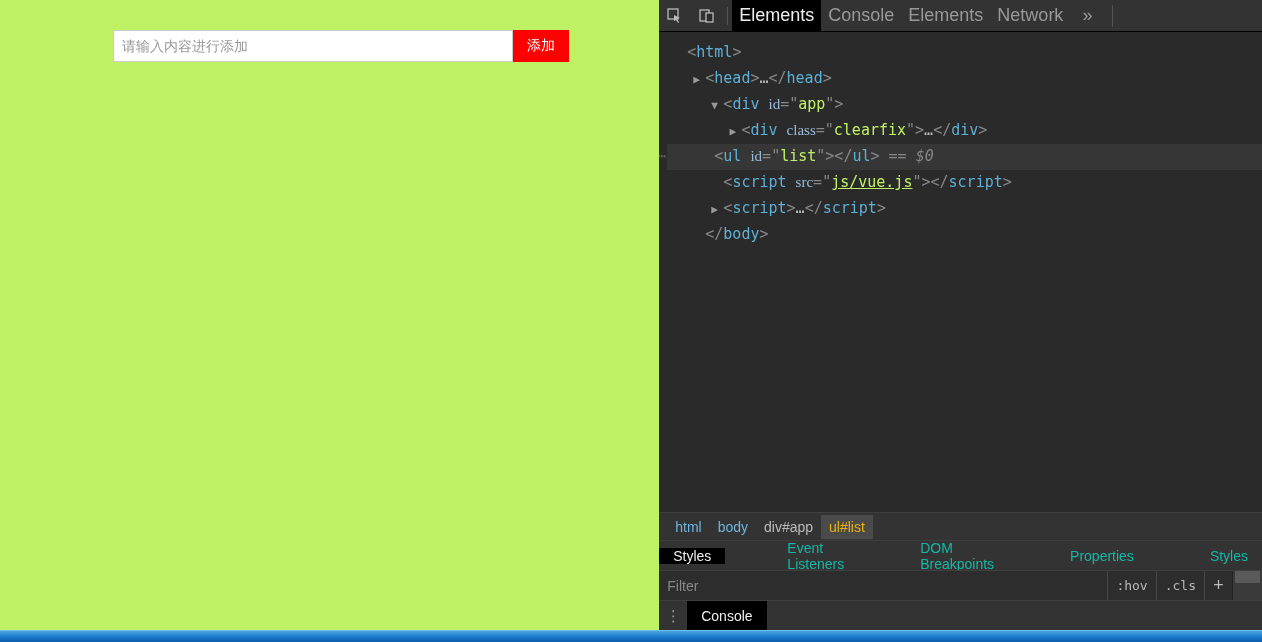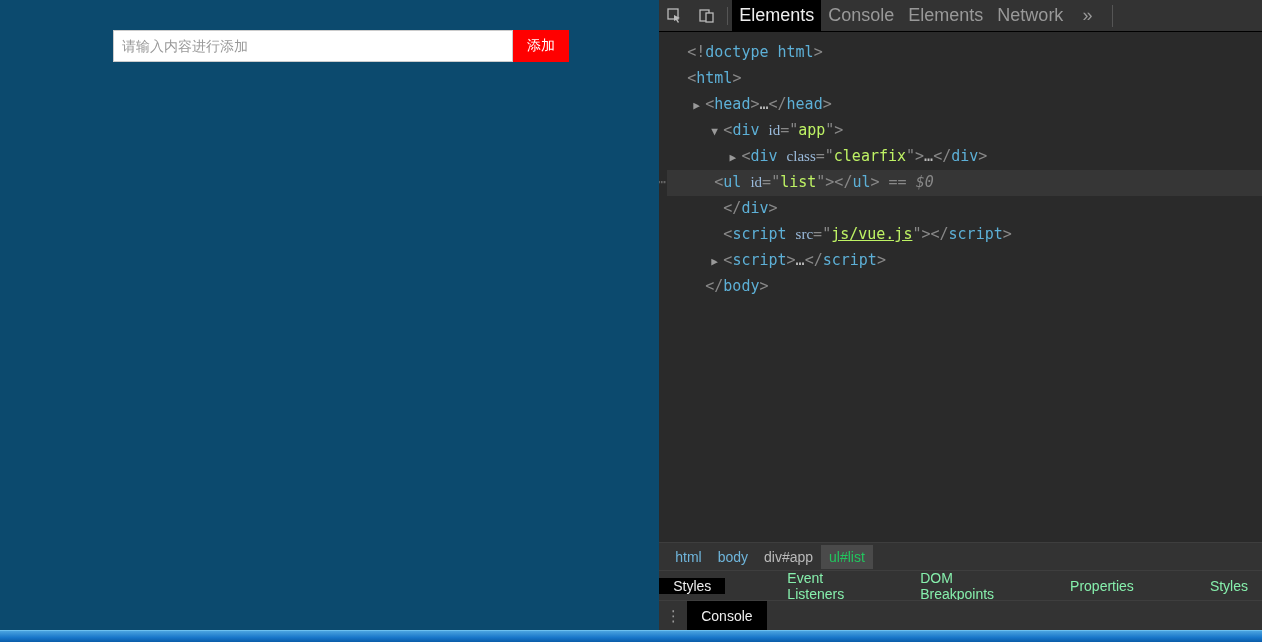--- a/index.html
+++ b/index.html
@@ -8,21 +8,21 @@
   font-size: 14px;
   background: #fff;
   width: 1262px;
   height: 642px;
   overflow: hidden;
   display: flex;
 }
 .page-area {
   width: 683px;
   height: 630px;
-  background: #0c4a6e;
+  background: #bef264;
   position: relative;
 }
 .form-row {
   position: absolute;
   top: 30px;
   left: 113px;
   display: flex;
   height: 32px;
 }
 .text-input {
@@ -154,37 +154,37 @@
   font-size: 14px;
 }
 .bc-item {
   color: #6fb5db;
   padding: 0 8px;
   cursor: pointer;
 }
 .bc-item.plain { color: #bbb; }
 .bc-item.active {
   background: #4a4a4a;
-  color: #22c55e;
+  color: #eab308;
   padding: 4px 8px;
 }
 
 .dt-styles-tabs {
   height: 30px;
   background: #333;
   border-top: 1px solid #3e3e3e;
   display: flex;
   align-items: center;
   gap: 48px;
 }
 .st-tab {
   padding: 0 14px;
   display: flex;
   align-items: center;
-  color: #86efac;
+  color: #14b8a6;
   cursor: pointer;
   font-size: 14px;
 }
 .st-tab.active {
   background: #000;
   color: #eee;
 }
 
 .dt-filter-row {
   height: 30px;
@@ -308,47 +308,54 @@
       <div class="dt-tab active">Elements</div>
       <div class="dt-tab">Console</div>
       <div class="dt-tab">Elements</div>
       <div class="dt-tab">Network</div>
     </div>
     <div class="dt-more">»</div>
     <div class="dt-divider-right"></div>
   </div>
 
   <div class="dt-elements gutter-wrap">
-    <div class="dom-line"><span class="arrow"> </span><span class="t-punc">&lt;!</span><span class="t-tag">doctype html</span><span class="t-punc">&gt;</span></div>
     <div class="dom-line"><span class="arrow"> </span><span class="t-punc">&lt;</span><span class="t-tag">html</span><span class="t-punc">&gt;</span></div>
     <div class="dom-line">  <span class="arrow">▶</span><span class="t-punc">&lt;</span><span class="t-tag">head</span><span class="t-punc">&gt;</span><span class="t-ellipsis">…</span><span class="t-punc">&lt;/</span><span class="t-tag">head</span><span class="t-punc">&gt;</span></div>
     <div class="dom-line">    <span class="arrow">▼</span><span class="t-punc">&lt;</span><span class="t-tag">div</span> <span class="t-attr">id</span><span class="t-punc">=</span><span class="t-punc">"</span><span class="t-val">app</span><span class="t-punc">"</span><span class="t-punc">&gt;</span></div>
     <div class="dom-line">      <span class="arrow">▶</span><span class="t-punc">&lt;</span><span class="t-tag">div</span> <span class="t-attr">class</span><span class="t-punc">=</span><span class="t-punc">"</span><span class="t-val">clearfix</span><span class="t-punc">"</span><span class="t-punc">&gt;</span><span class="t-ellipsis">…</span><span class="t-punc">&lt;/</span><span class="t-tag">div</span><span class="t-punc">&gt;</span></div>
     <div class="dom-line selected"><span class="gutter-dots" style="left:-18px;position:relative;">⋯</span>  <span class="arrow"> </span><span class="t-punc">&lt;</span><span class="t-tag">ul</span> <span class="t-attr">id</span><span class="t-punc">=</span><span class="t-punc">"</span><span class="t-val">list</span><span class="t-punc">"</span><span class="t-punc">&gt;&lt;/</span><span class="t-tag">ul</span><span class="t-punc">&gt;</span><span class="t-eq"> == $0</span></div>
-    <div class="dom-line">    <span class="arrow"> </span><span class="t-punc">&lt;/</span><span class="t-tag">div</span><span class="t-punc">&gt;</span></div>
     <div class="dom-line">    <span class="arrow"> </span><span class="t-punc">&lt;</span><span class="t-tag">script</span> <span class="t-attr">src</span><span class="t-punc">=</span><span class="t-punc">"</span><span class="t-val" style="text-decoration:underline">js/vue.js</span><span class="t-punc">"</span><span class="t-punc">&gt;&lt;/</span><span class="t-tag">script</span><span class="t-punc">&gt;</span></div>
     <div class="dom-line">    <span class="arrow">▶</span><span class="t-punc">&lt;</span><span class="t-tag">script</span><span class="t-punc">&gt;</span><span class="t-ellipsis">…</span><span class="t-punc">&lt;/</span><span class="t-tag">script</span><span class="t-punc">&gt;</span></div>
     <div class="dom-line">  <span class="arrow"> </span><span class="t-punc">&lt;/</span><span class="t-tag">body</span><span class="t-punc">&gt;</span></div>
   </div>
 
   <div class="dt-breadcrumb">
     <span class="bc-item">html</span>
     <span class="bc-item">body</span>
     <span class="bc-item plain">div#app</span>
     <span class="bc-item active">ul#list</span>
   </div>
 
   <div class="dt-styles-tabs">
     <div class="st-tab active">Styles</div>
     <div class="st-tab">Event Listeners</div>
     <div class="st-tab">DOM Breakpoints</div>
     <div class="st-tab">Properties</div>
     <div class="st-tab">Styles</div>
   </div>
 
+  <div class="dt-filter-row">
+    <input class="filter-input" placeholder="Filter" style="">
+    <div class="hov-btn">:hov</div>
+    <div class="cls-btn">.cls</div>
+    <div class="plus-btn">+</div>
+    <div class="filter-scroll">
+        <div class="filter-scroll-thumb"></div>
+      </div>
+  </div>
 
   <div class="dt-console-drawer">
     <div class="drawer-kebab">⋮</div>
     <div class="drawer-tab">Console</div>
   </div>
 
 </div>
 
 <div class="taskbar"></div>
 

